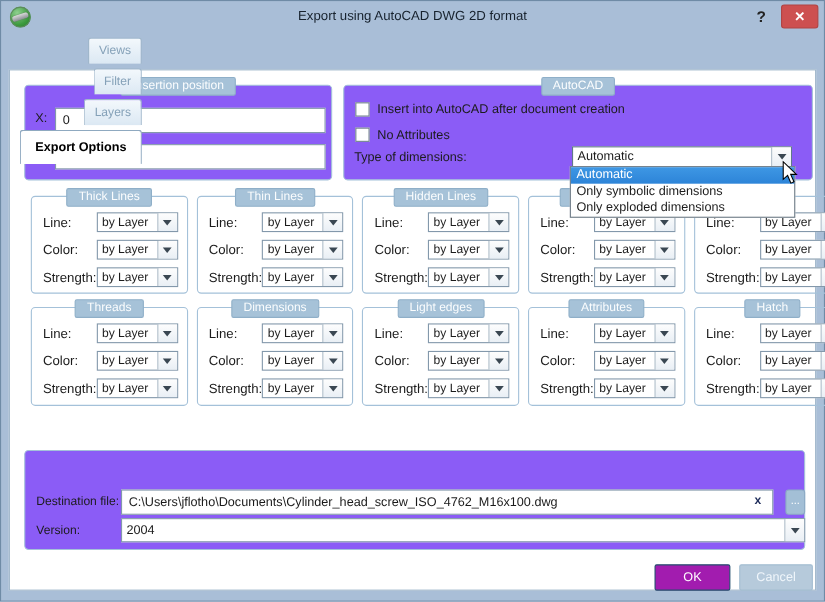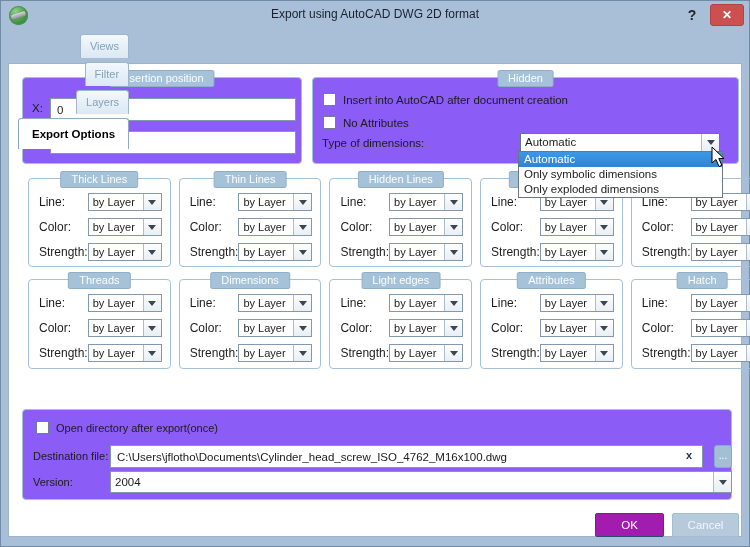--- a/index.html
+++ b/index.html
@@ -100,21 +100,21 @@
 
     <div class="grp" style="left:13px;top:13px;width:280px;height:87px;">
       <div class="grp-badge">Insertion position</div>
       <span class="lbl" style="position:absolute;left:9px;top:24px;font-size:11.5px;">X:</span>
       <input class="txt" style="left: 27px; top: 20px; width: 246px;" value="0">
       <span class="lbl" style="position:absolute;left:9px;top:57px;font-size:11.5px;">Y:</span>
       <input class="txt" style="left: 27px; top: 53px; width: 246px;" value="0">
     </div>
 
     <div class="grp" style="left:303px;top:13px;width:427px;height:87px;">
-      <div class="grp-badge">Hidden</div>
+      <div class="grp-badge">AutoCAD</div>
       <div class="chk-row" style="left:10px;top:15px;">
         <span class="checkbox"></span>
         <span>Insert into AutoCAD after document creation</span>
       </div>
       <div class="chk-row" style="left:10px;top:38px;">
         <span class="checkbox"></span>
         <span>No Attributes</span>
       </div>
       <span class="lbl" style="position:absolute;left:9px;top:59px;font-size:11.5px;">Type of dimensions:</span>
       <div class="combo type-combo" style="left:207px;top:55px;width:200px;">
@@ -435,24 +435,20 @@
         <div class="dd-item selected">Automatic</div>
         <div class="dd-item">Only symbolic dimensions</div>
         <div class="dd-item">Only exploded dimensions</div>
       </div>
 
     <svg class="cursor" style="left:702px;top:82px;" width="15" height="22" viewBox="0 0 15 22">
       <path d="M1,1 L1,17 L5,13.5 L8,20.5 L10.8,19.3 L7.8,12.5 L13,12.5 Z" fill="#fff" stroke="#000" stroke-width="1"></path>
     </svg>
 
     <div class="grp" style="left:13px;top:345px;width:710px;height:91px;">
-      <div class="chk-row" style="left:13px;top:11px;font-size:11px;">
-        <span class="checkbox"></span>
-        <span>Open directory after export(once)</span>
-      </div>
       <span class="lbl" style="position:absolute;left:10px;top:40px;font-size:11px;">Destination file:</span>
       <input class="txt" style="left: 87px; top: 35px; width: 593px; padding-right: 22px;" value="C:\Users\jflotho\Documents\Cylinder_head_screw_ISO_4762_M16x100.dwg">
       <span class="x-clear" style="left:663px;top:39px;">x</span>
       <div class="browse-btn" style="left:691px;top:35px;width:18px;height:23px;">...</div>
       <span class="lbl" style="position:absolute;left:10px;top:66px;font-size:11px;">Version:</span>
       <div class="combo" style="position:absolute;left:87px;top:61px;width:622px;height:22px;">
         <span class="combo-value" style="font-size:11.5px;line-height:18px;">2004</span>
         <span class="combo-arrow-btn">
             <i class="tri"></i>
           </span>

